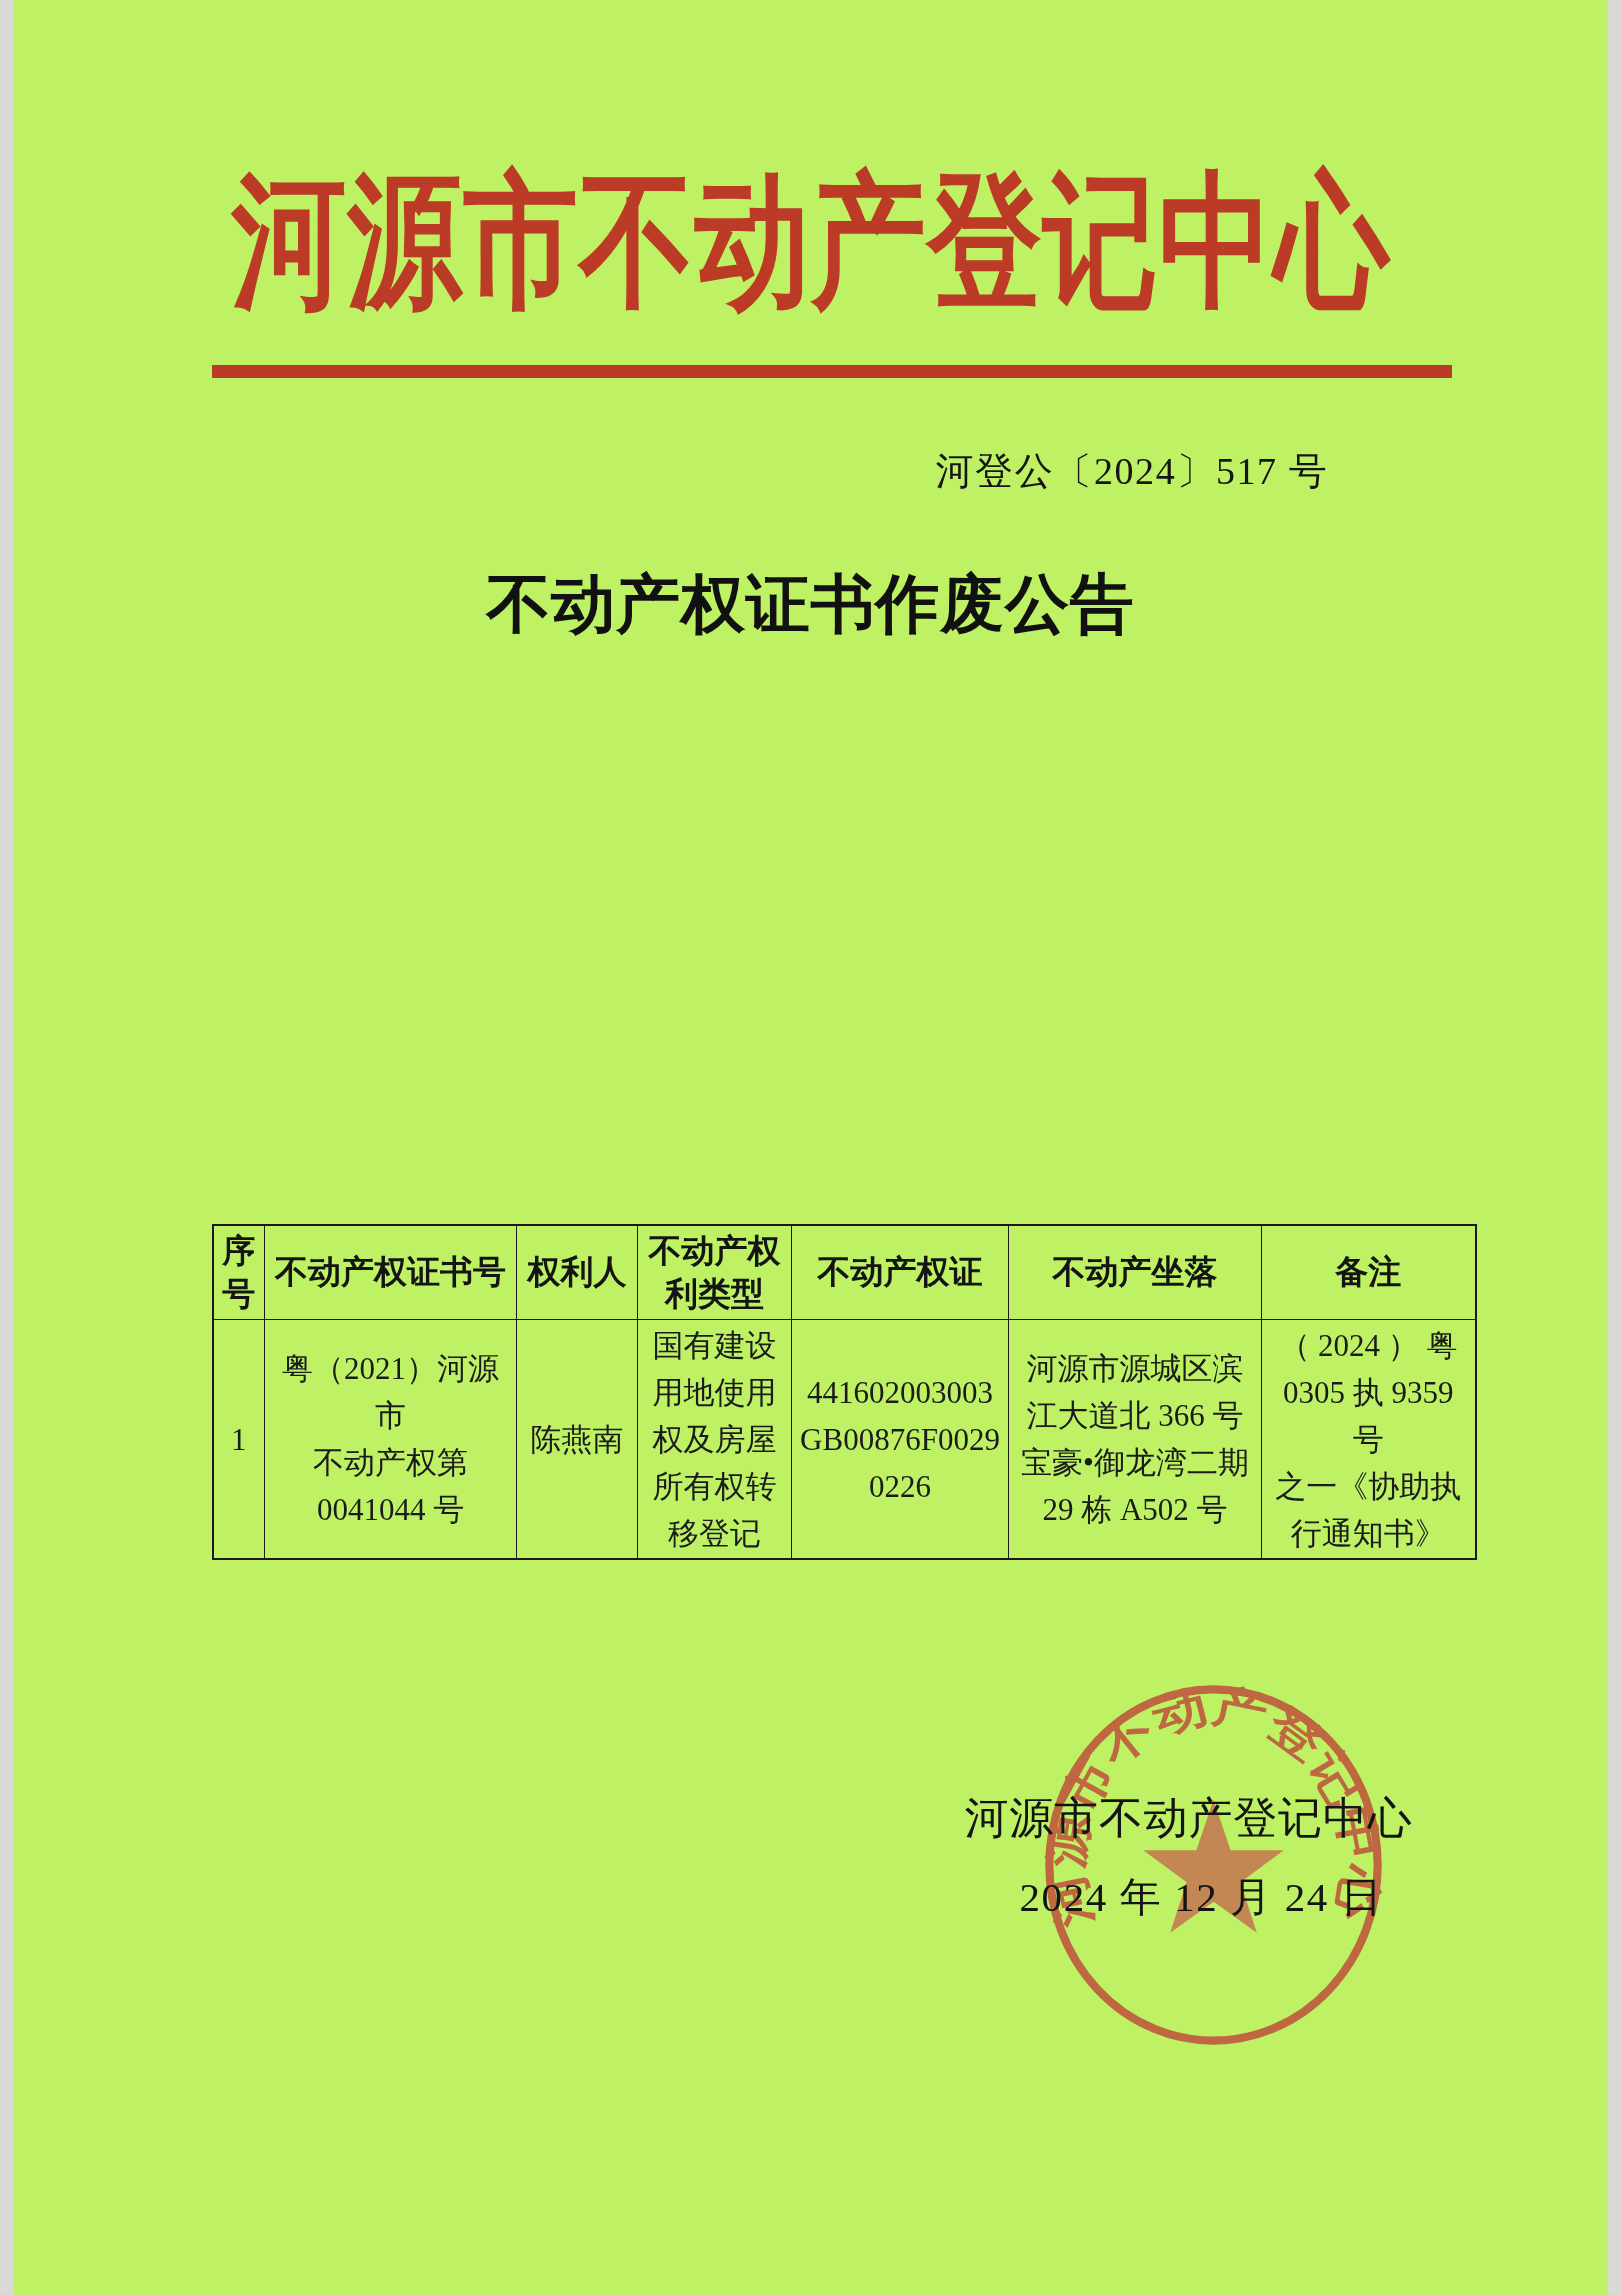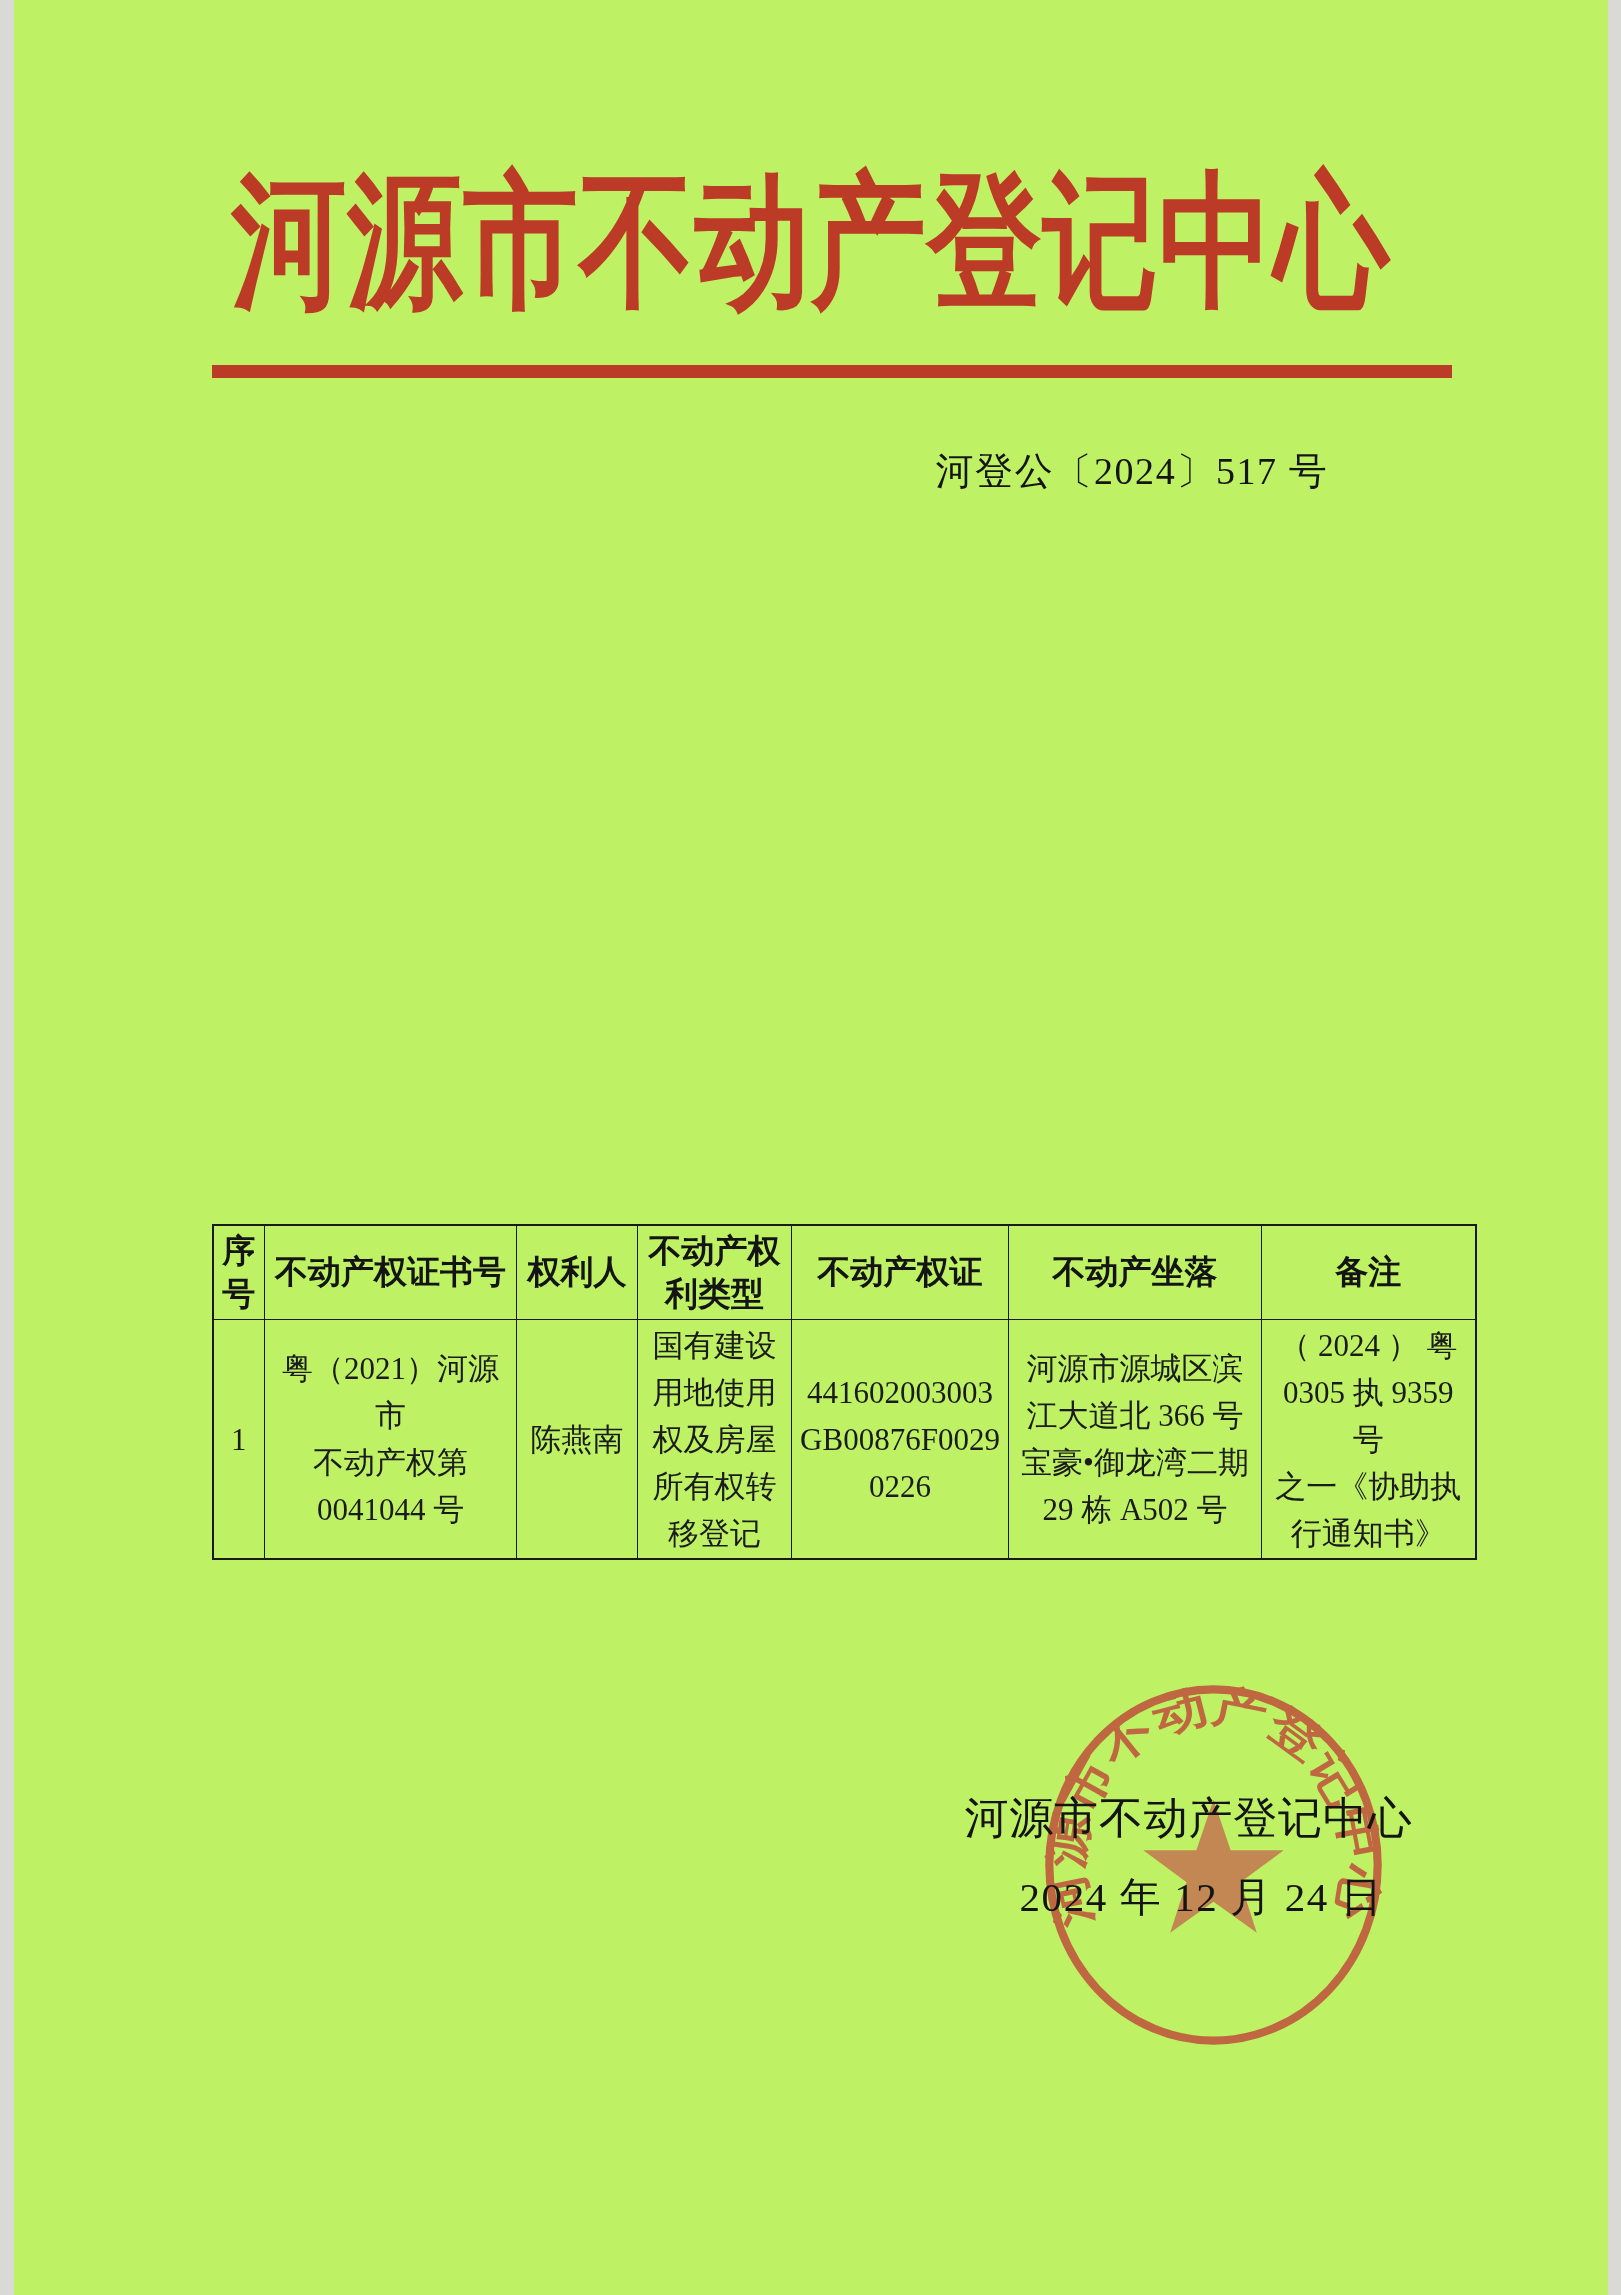--- a/index.html
+++ b/index.html
@@ -114,20 +114,21 @@
 
 <div class="page">
 
   <div class="letterhead">
     <span class="lh-inner">河源市不动产登记中心</span>
   </div>
   <div class="red-rule"></div>
 
   <div class="doc-number">河登公〔2024〕517 号</div>
 
+  <div class="doc-title">不动产权证书作废公告</div>
 
 
   <table class="cert-table">
     <colgroup>
       <col style="width:52px">
         <col style="width:252px">
         <col style="width:121px">
       <col style="width:154px">
         <col style="width:217px">
         <col style="width:253px">

